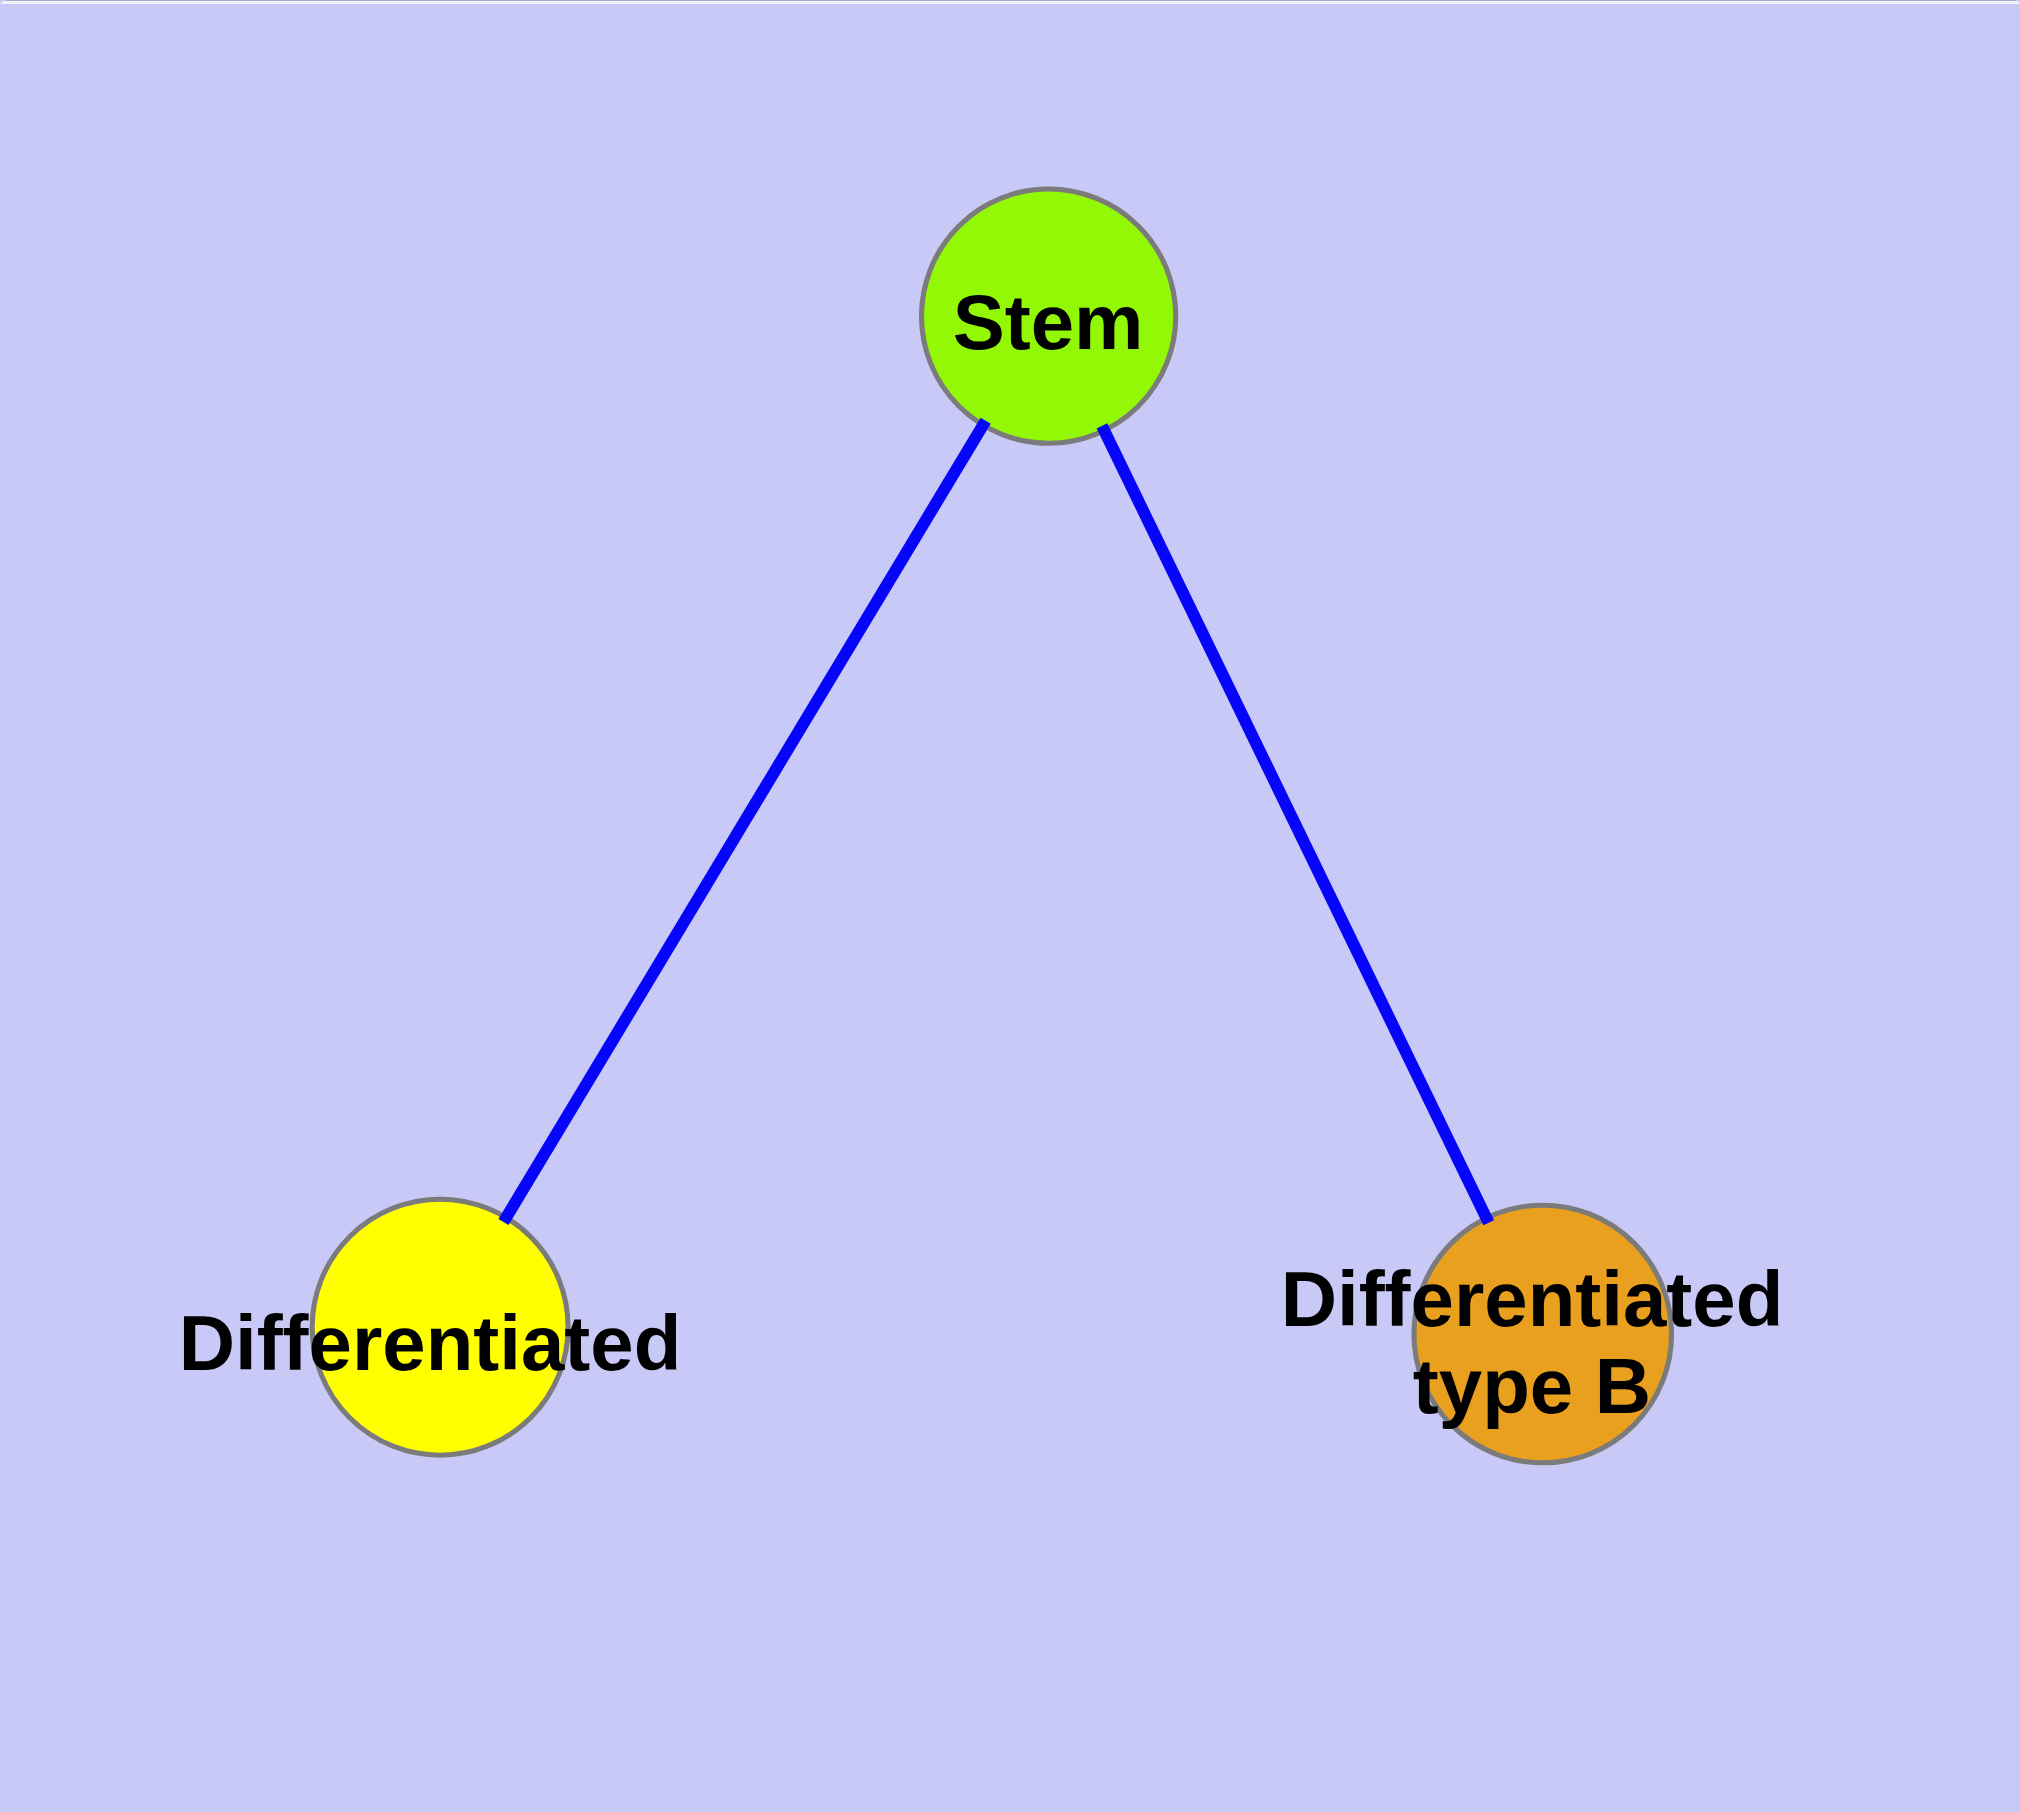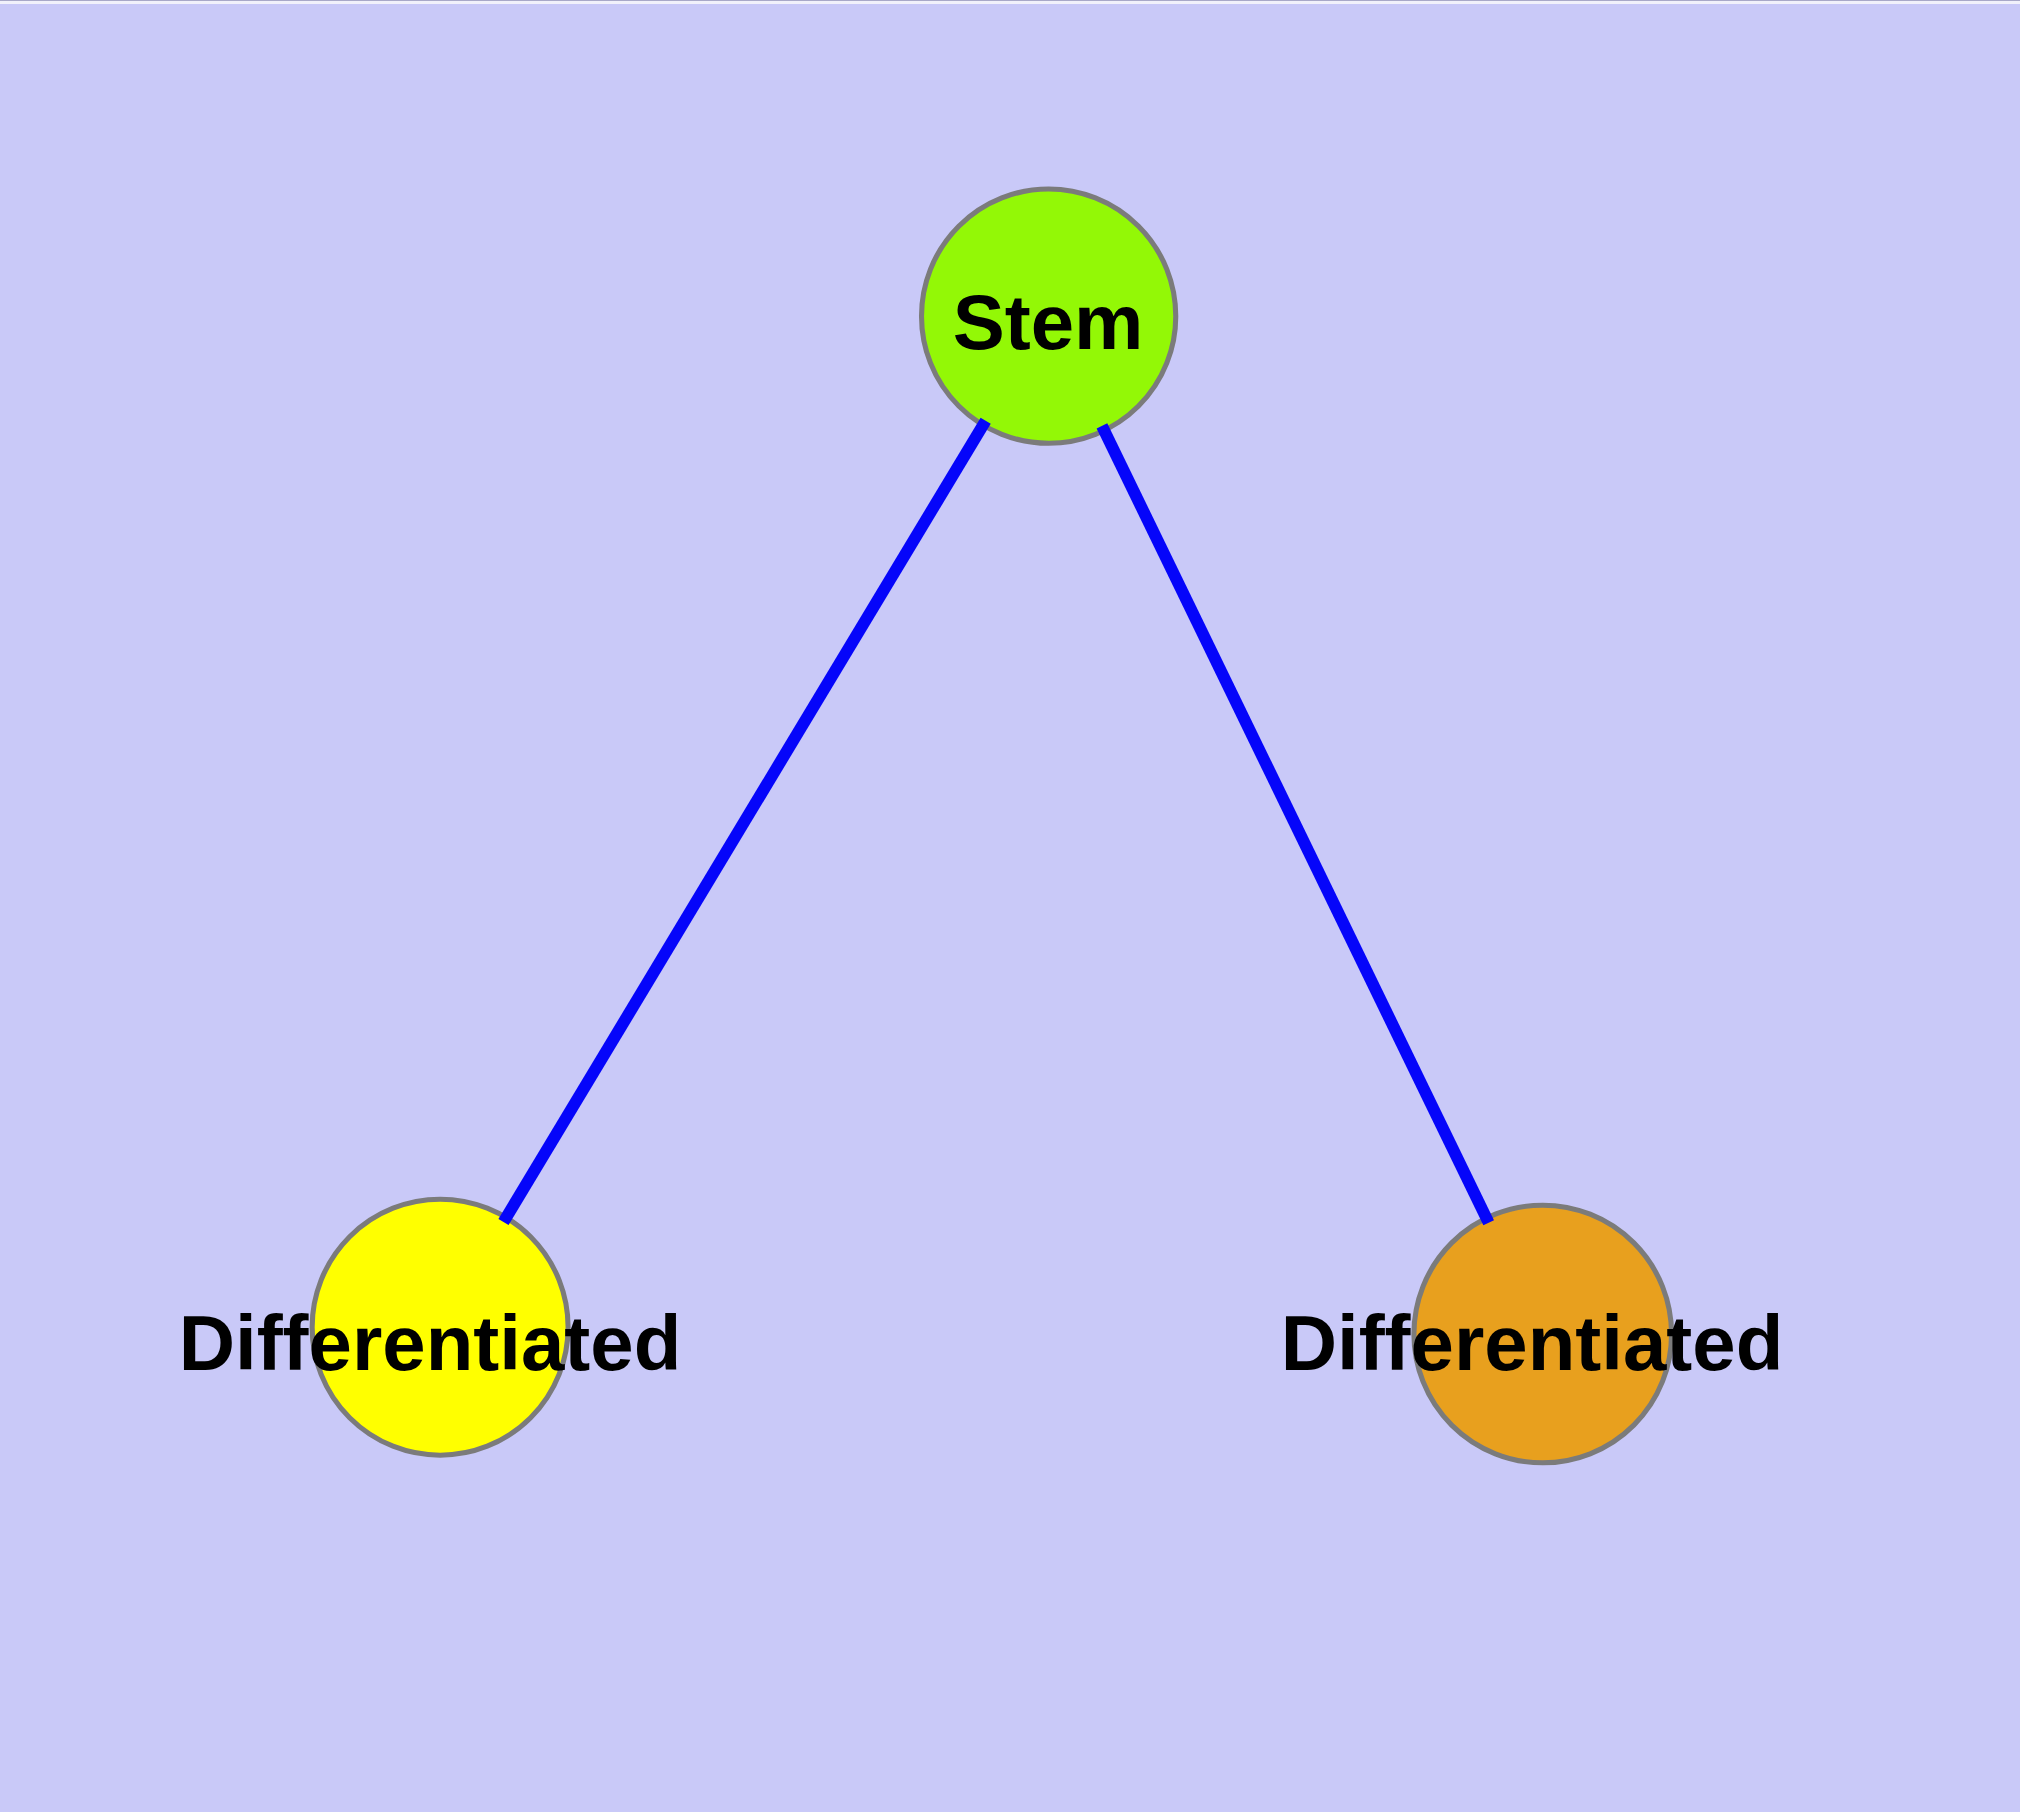--- a/index.html
+++ b/index.html
@@ -7,20 +7,21 @@
     padding: 0;
     background: #C9C9F8;
   }
   .canvas {
     position: relative;
     width: 2021px;
     height: 1812px;
     background: #C9C9F8;
     overflow: hidden;
     font-family: "Liberation Sans", sans-serif;
+    border-radius: 7px;
   }
   .top-edge {
     position: absolute;
     top: 0; left: 0; right: 0;
     height: 2.5px;
     background: #F1F1FB;
     border-top: 0.8px solid #A8A8C8;
   }
   svg.graph {
     position: absolute;
@@ -59,16 +60,17 @@
   </svg>
 
   <div class="node-label" style="left:1048px; top:322px;">Stem</div>
 
   <div class="node-label" style="left:430px; top:1343px;">
     <span>Differentiated</span>
   </div>
 
   <div class="node-label" style="left:1532px; top:1343px;">
     <span>Differentiated</span>
+    <span>type B</span>
   </div>
 
 </div>
 
 
 </body></html>

